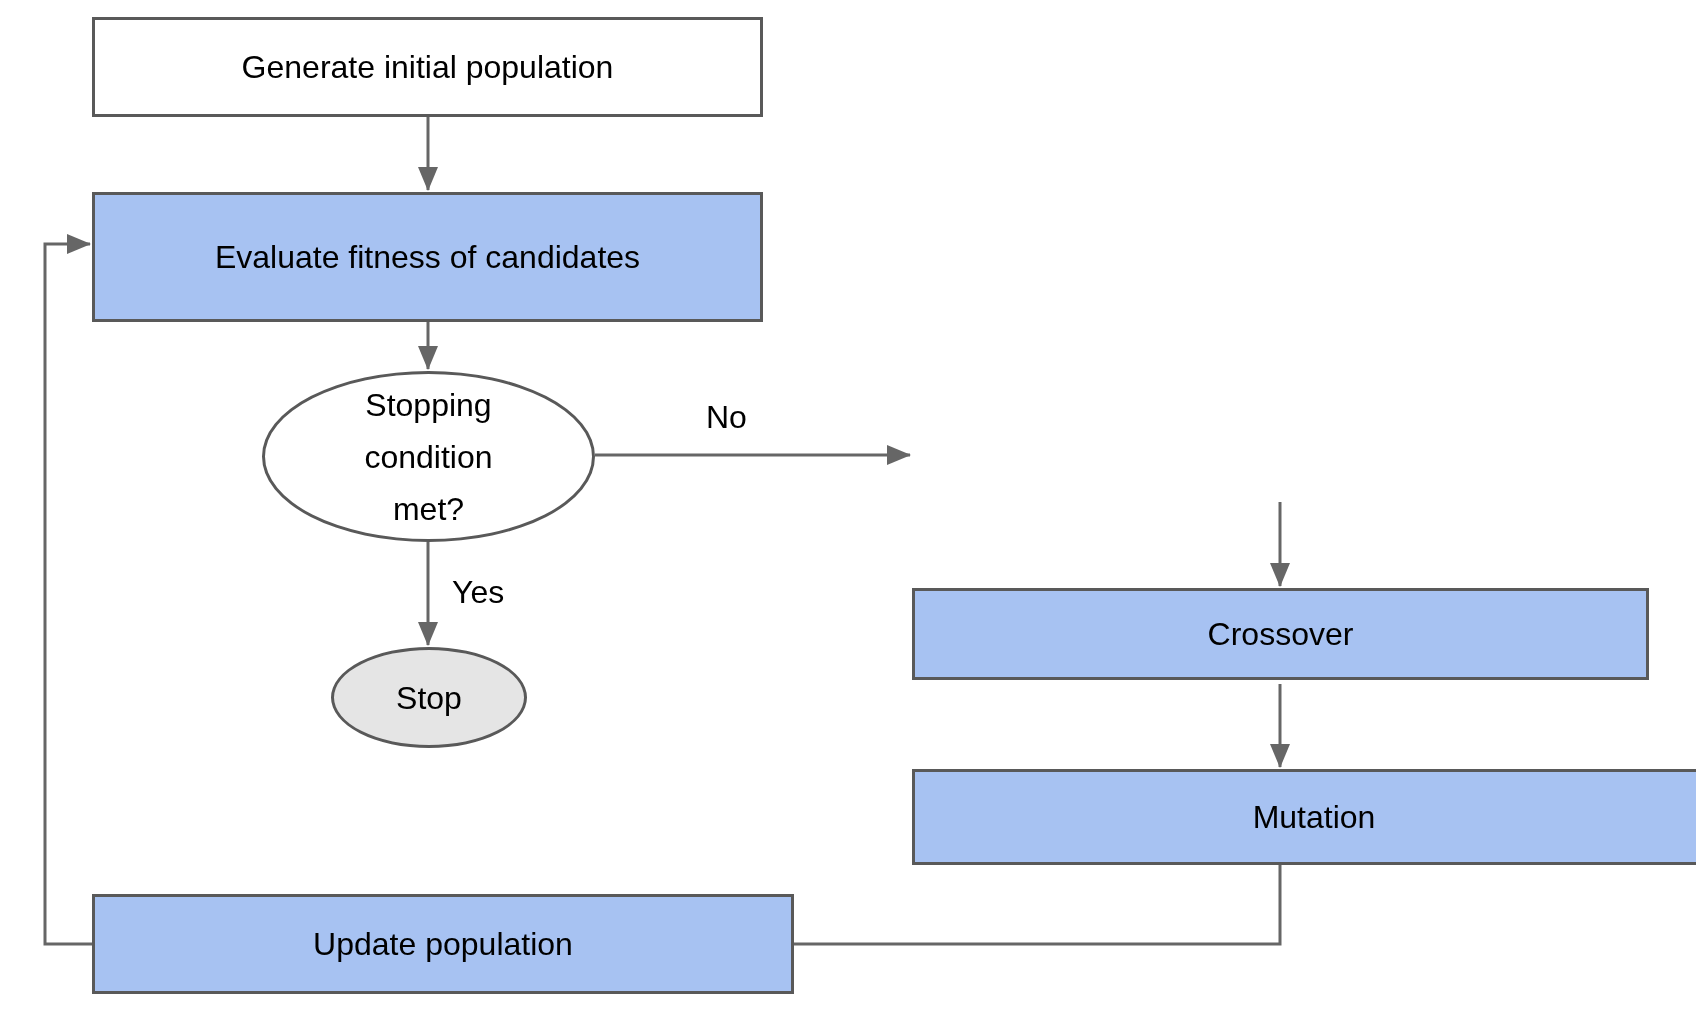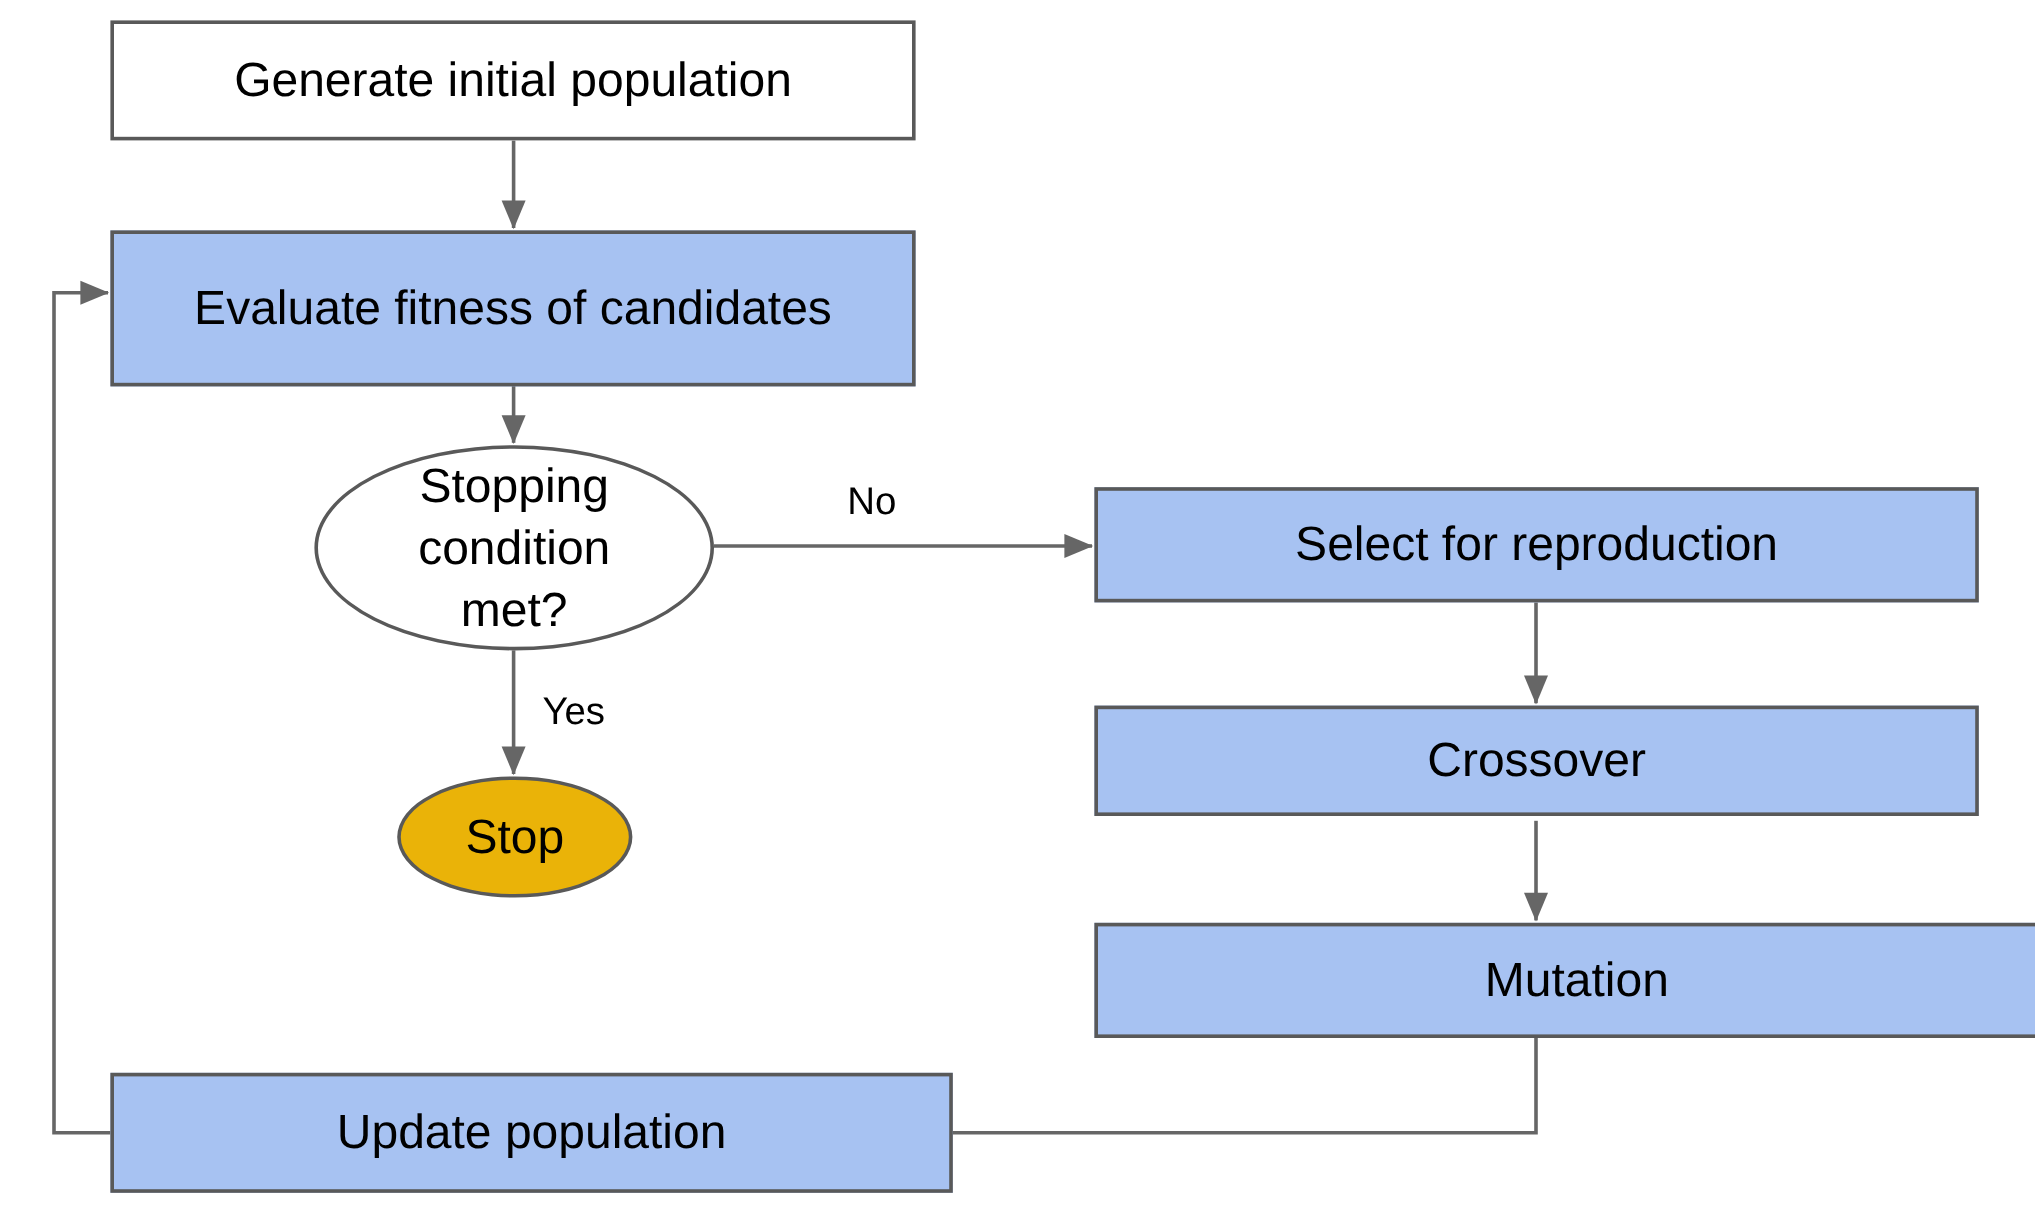--- a/index.html
+++ b/index.html
@@ -25,27 +25,27 @@
     pointer-events: none;
   }
   .node {
     position: absolute;
     box-sizing: border-box;
     display: flex;
     align-items: center;
     justify-content: center;
     text-align: center;
     border: 3px solid #595959;
-    font-size: 40px;
+    font-size: 32px;
     line-height: 1.15;
     background: #ffffff;
   }
   .node.blue  { background: #a7c2f2; }
   .node.white { background: #ffffff; }
-  .node.gray  { background: #eab308; }
+  .node.gray  { background: #e5e5e5; }
   .node.ellipse {
     border-radius: 50%;
     flex-direction: column;
     line-height: 52px;
   }
   .node-generate  { left: 92px;  top: 17px;  width: 671px; height: 100px; }
   .node-evaluate  { left: 92px;  top: 192px; width: 671px; height: 130px; }
   .node-stopping  { left: 262px; top: 371px; width: 333px; height: 171px; }
   .node-stop      { left: 331px; top: 647px; width: 196px; height: 101px; }
   .node-select    { left: 912px; top: 406px; width: 737px; height: 96px; }
@@ -95,23 +95,20 @@
   <div class="node white ellipse node-stopping">
     <span>Stopping</span>
     <span>condition</span>
     <span>met?</span>
   </div>
 
   <div class="node gray ellipse node-stop">
     <span>Stop</span>
   </div>
 
-  <div class="node blue node-select">
-    <span>Select for reproduction</span>
-  </div>
 
   <div class="node blue node-crossover">
     <span>Crossover</span>
   </div>
 
   <div class="node blue node-mutation">
     <span>Mutation</span>
   </div>
 
   <div class="node blue node-update">

